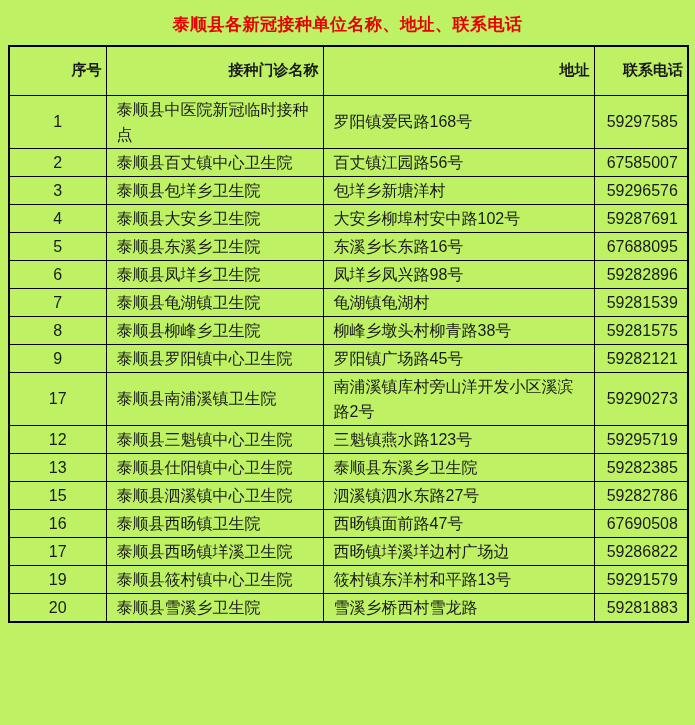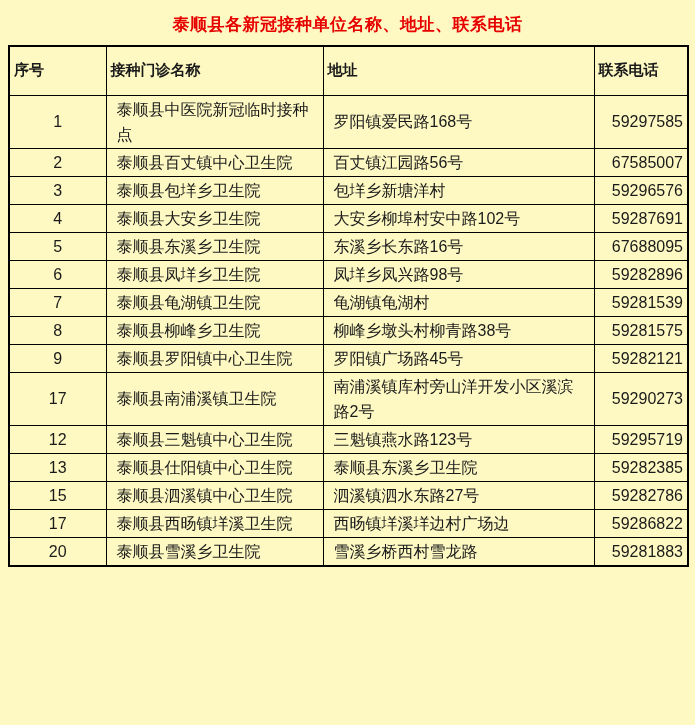--- a/index.html
+++ b/index.html
@@ -5,21 +5,21 @@
   html, body {
     margin: 0;
     padding: 0;
     background: #ffffff;
     font-family: "Liberation Sans", "DejaVu Sans", sans-serif;
   }
   .page {
     position: relative;
     width: 695px;
     height: 725px;
-    background: #fef9c3;
+    background: #bef264;
     overflow: hidden;
   }
   .page-title {
     margin: 0;
     padding-top: 13px;
     text-align: center;
     font-size: 17px;
     font-weight: bold;
     color: #e60000;
     letter-spacing: 0.5px;
@@ -37,39 +37,39 @@
     border: 1px solid #000000;
     color: #1a1a1a;
     box-sizing: border-box;
     vertical-align: middle;
     word-break: break-all;
   }
   .units-table th {
     height: 49px;
     font-size: 15px;
     font-weight: bold;
-    text-align: left;
+    text-align: right;
     padding: 0 4px;
   }
   .units-table td {
     height: 26px;
     line-height: 25px;
     font-size: 16px;
     padding: 1px 10px;
   }
   .units-table td.c0 {
     text-align: center;
     padding: 1px 2px;
   }
   .units-table td.c1,
   .units-table td.c2 {
     text-align: left;
   }
   .units-table td.c3 {
-    text-align: right;
+    text-align: center;
     padding: 1px 4px 1px 7px;
   }
 </style>
 </head>
 <body>
 
 <div class="page">
   <div class="page-title" style="color: rgb(230, 0, 0);">泰顺县各新冠接种单位名称、地址、联系电话</div>
 
   <table class="units-table">
@@ -160,24 +160,36 @@
           <td class="c2">泰顺县东溪乡卫生院</td>
           <td class="c3">59282385</td>
         </tr>
         <tr>
           <td class="c0">15</td>
           <td class="c1">泰顺县泗溪镇中心卫生院</td>
           <td class="c2">泗溪镇泗水东路27号</td>
           <td class="c3">59282786</td>
         </tr>
         <tr>
+          <td class="c0">16</td>
+          <td class="c1">泰顺县西旸镇卫生院</td>
+          <td class="c2">西旸镇面前路47号</td>
+          <td class="c3">67690508</td>
+        </tr>
+        <tr>
           <td class="c0">17</td>
           <td class="c1">泰顺县西旸镇垟溪卫生院</td>
           <td class="c2">西旸镇垟溪垟边村广场边</td>
           <td class="c3">59286822</td>
+        </tr>
+        <tr>
+          <td class="c0">19</td>
+          <td class="c1">泰顺县筱村镇中心卫生院</td>
+          <td class="c2">筱村镇东洋村和平路13号</td>
+          <td class="c3">59291579</td>
         </tr>
         <tr>
           <td class="c0">20</td>
           <td class="c1">泰顺县雪溪乡卫生院</td>
           <td class="c2">雪溪乡桥西村雪龙路</td>
           <td class="c3">59281883</td>
         </tr>
       </tbody>
   </table>
 </div>

